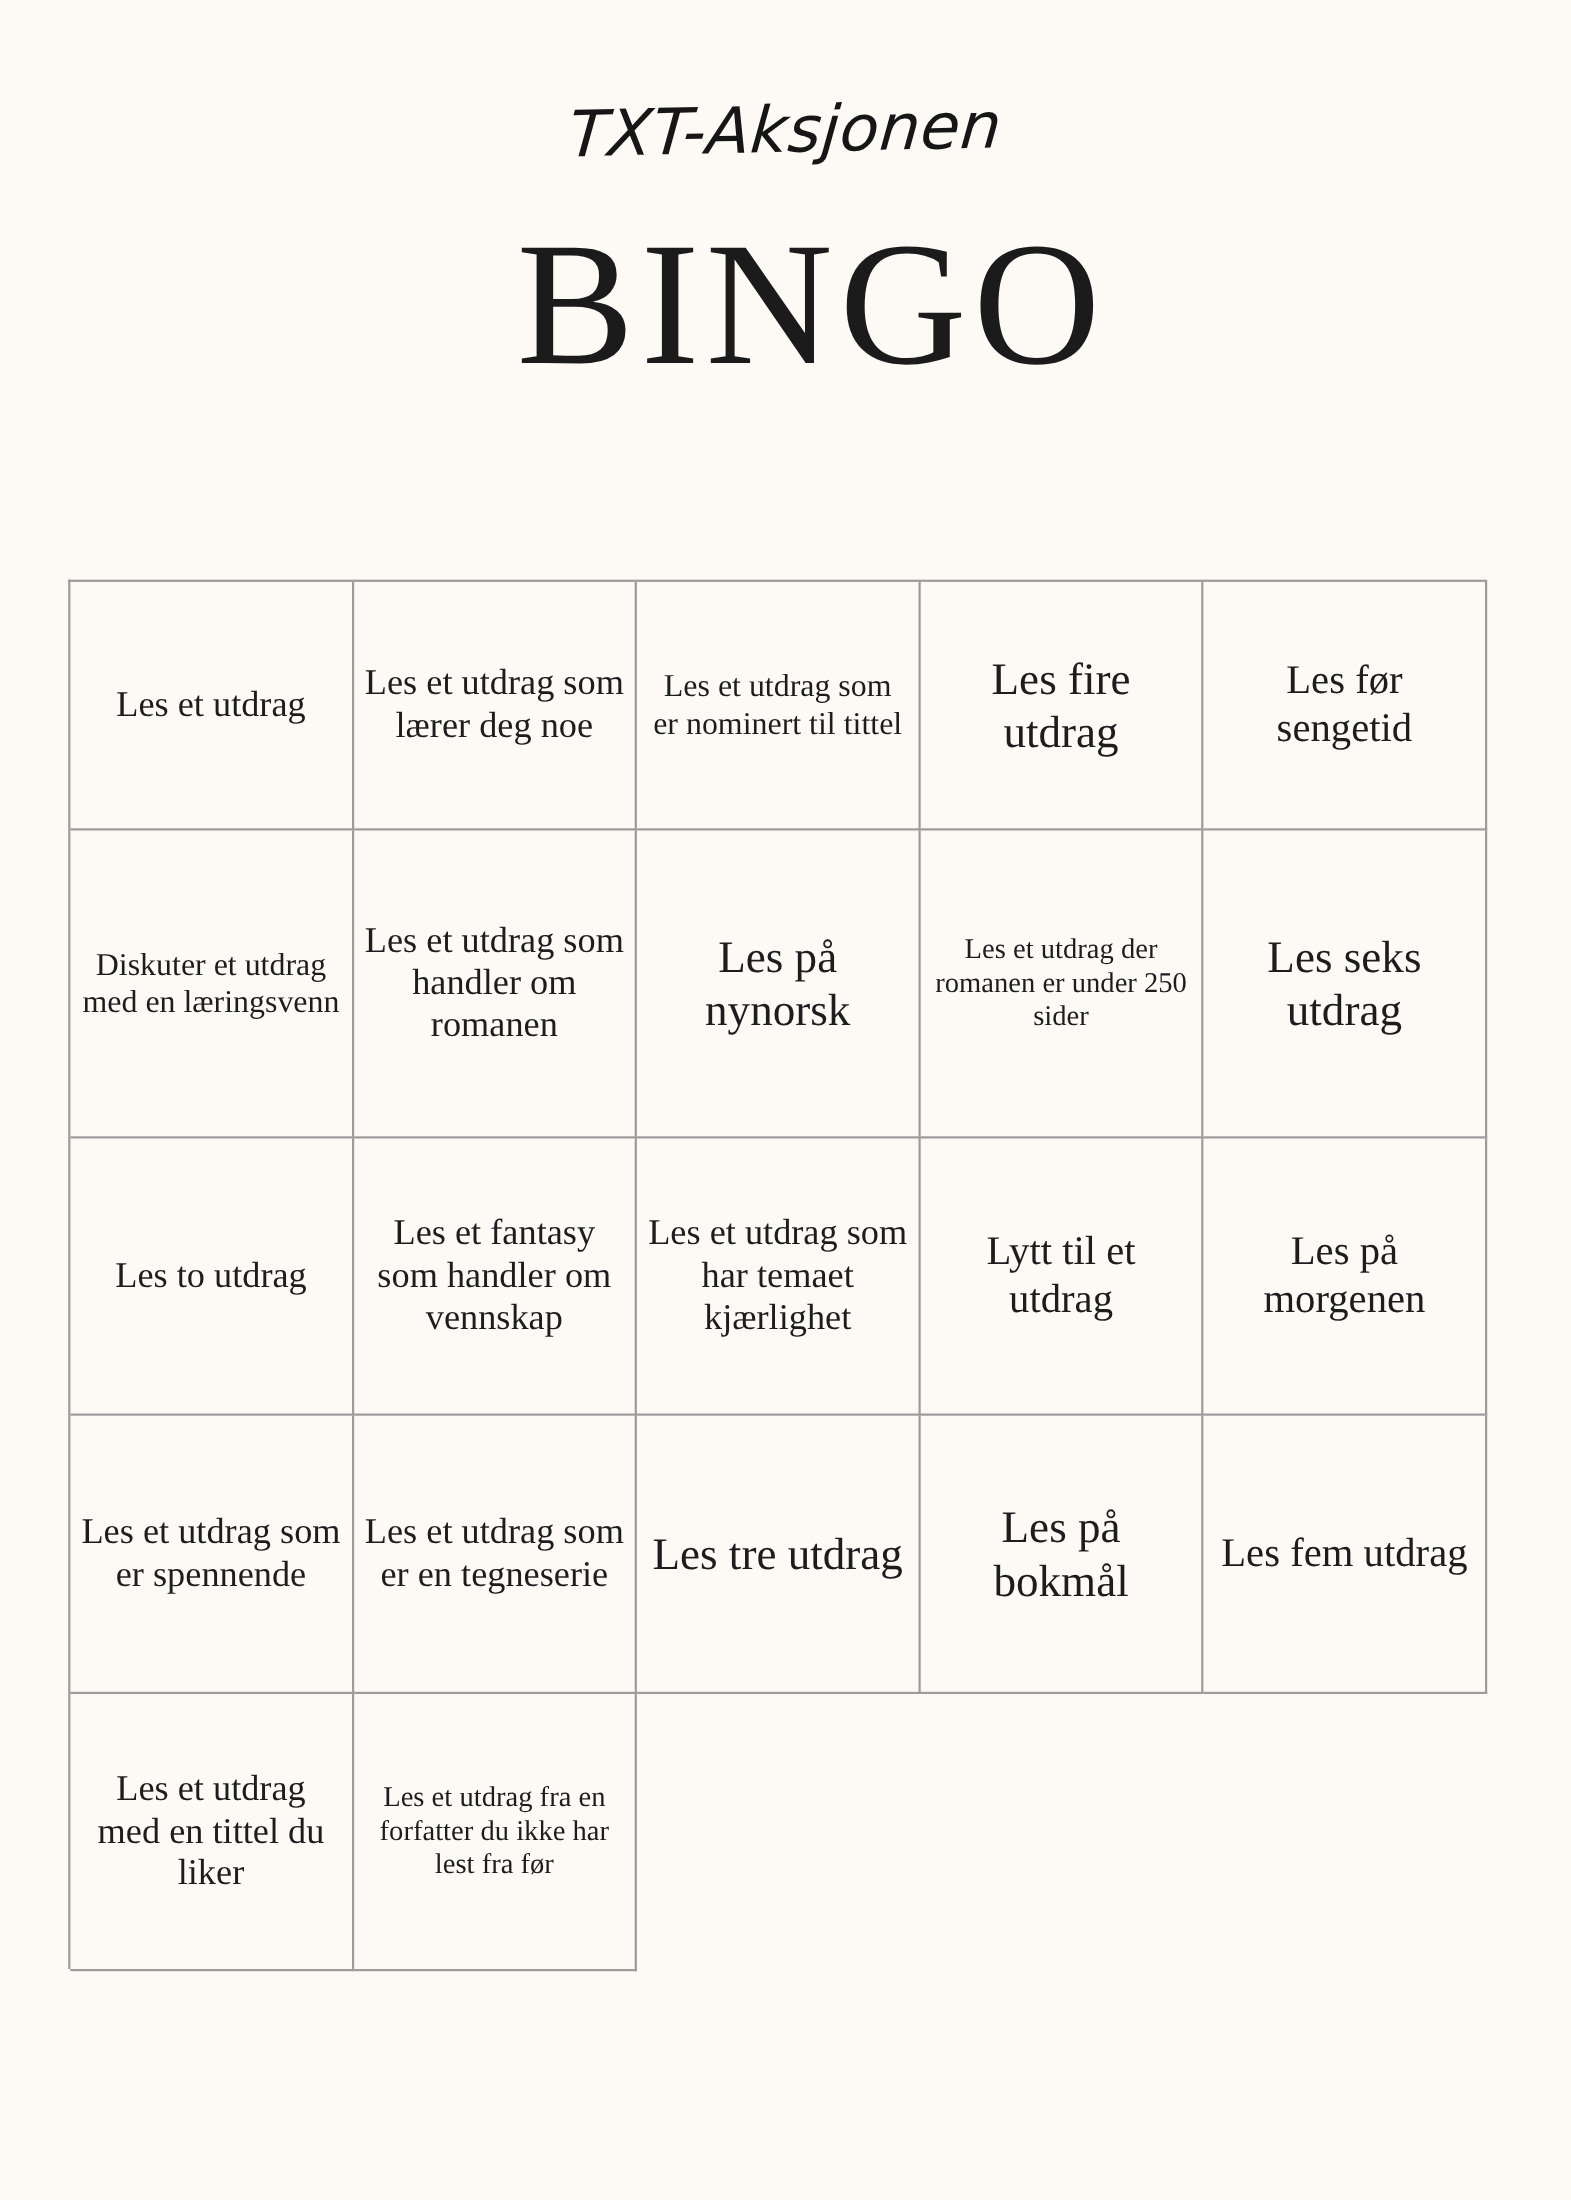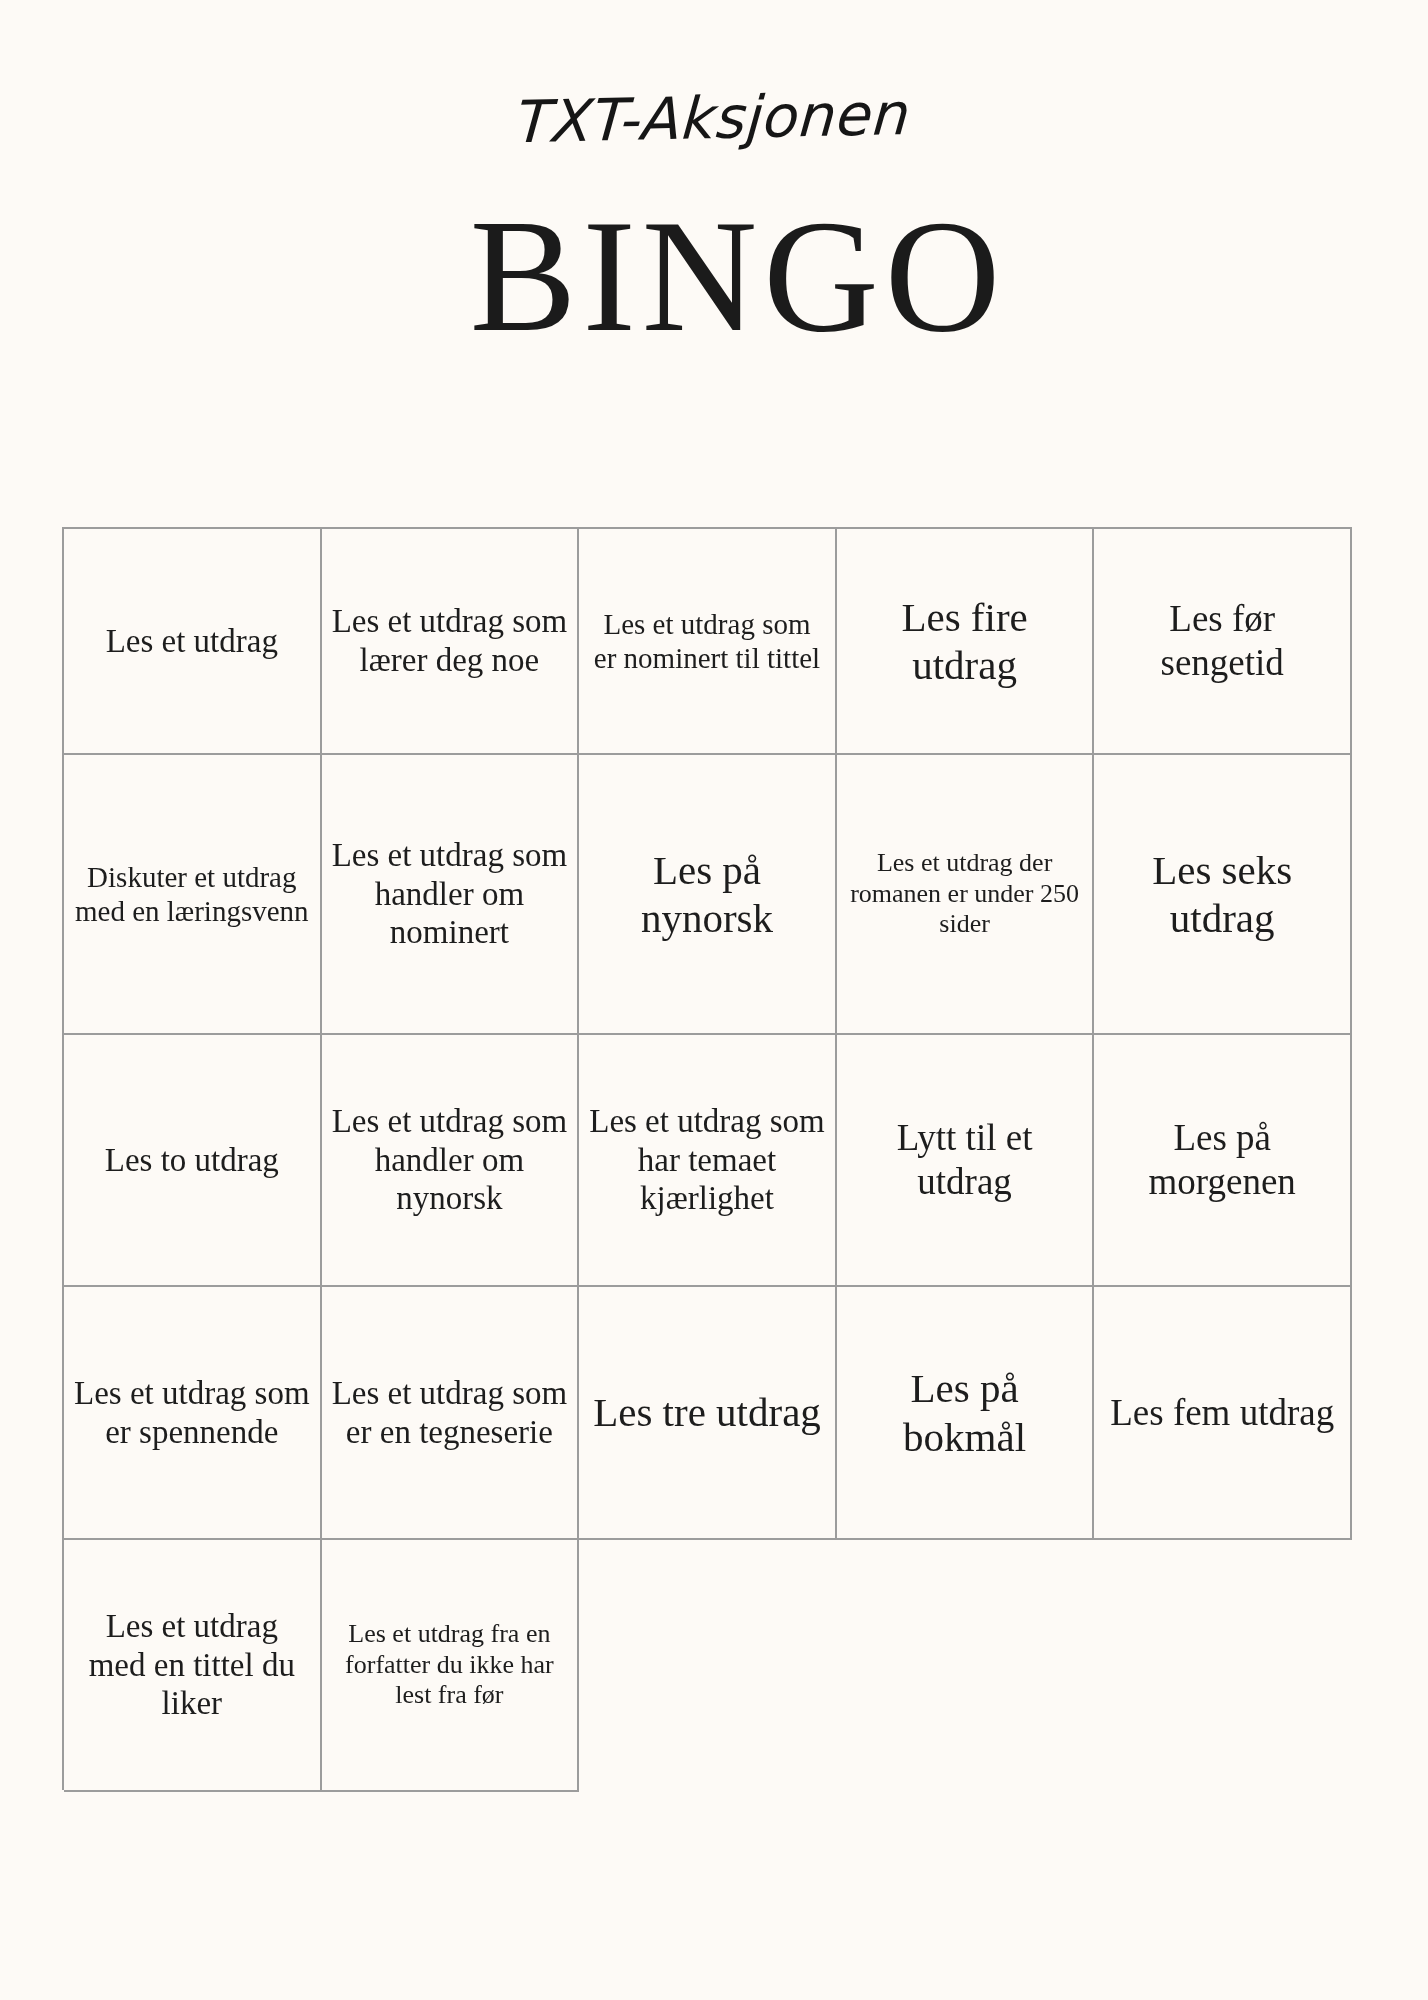--- a/index.html
+++ b/index.html
@@ -117,36 +117,36 @@
       <div class="cell">
         <span class="cell-text" data-size="xl">Les fire utdrag</span>
       </div>
       <div class="cell">
         <span class="cell-text" data-size="lg">Les før sengetid</span>
       </div>
       <div class="cell">
         <span class="cell-text" data-size="sm">Diskuter et utdrag med en læringsvenn</span>
       </div>
       <div class="cell">
-        <span class="cell-text" data-size="md">Les et utdrag som handler om nominert</span>
+        <span class="cell-text" data-size="md">Les et utdrag som handler om romanen</span>
       </div>
       <div class="cell">
         <span class="cell-text" data-size="xl">Les på nynorsk</span>
       </div>
       <div class="cell">
         <span class="cell-text" data-size="xs">Les et utdrag der romanen er under 250 sider</span>
       </div>
       <div class="cell">
         <span class="cell-text" data-size="xl">Les seks utdrag</span>
       </div>
       <div class="cell">
         <span class="cell-text" data-size="md">Les to utdrag</span>
       </div>
       <div class="cell">
-        <span class="cell-text" data-size="md">Les et utdrag som handler om nynorsk</span>
+        <span class="cell-text" data-size="md">Les et fantasy som handler om vennskap</span>
       </div>
       <div class="cell">
         <span class="cell-text" data-size="md">Les et utdrag som har temaet kjærlighet</span>
       </div>
       <div class="cell">
         <span class="cell-text" data-size="lg">Lytt til et utdrag</span>
       </div>
       <div class="cell">
         <span class="cell-text" data-size="lg">Les på morgenen</span>
       </div>

